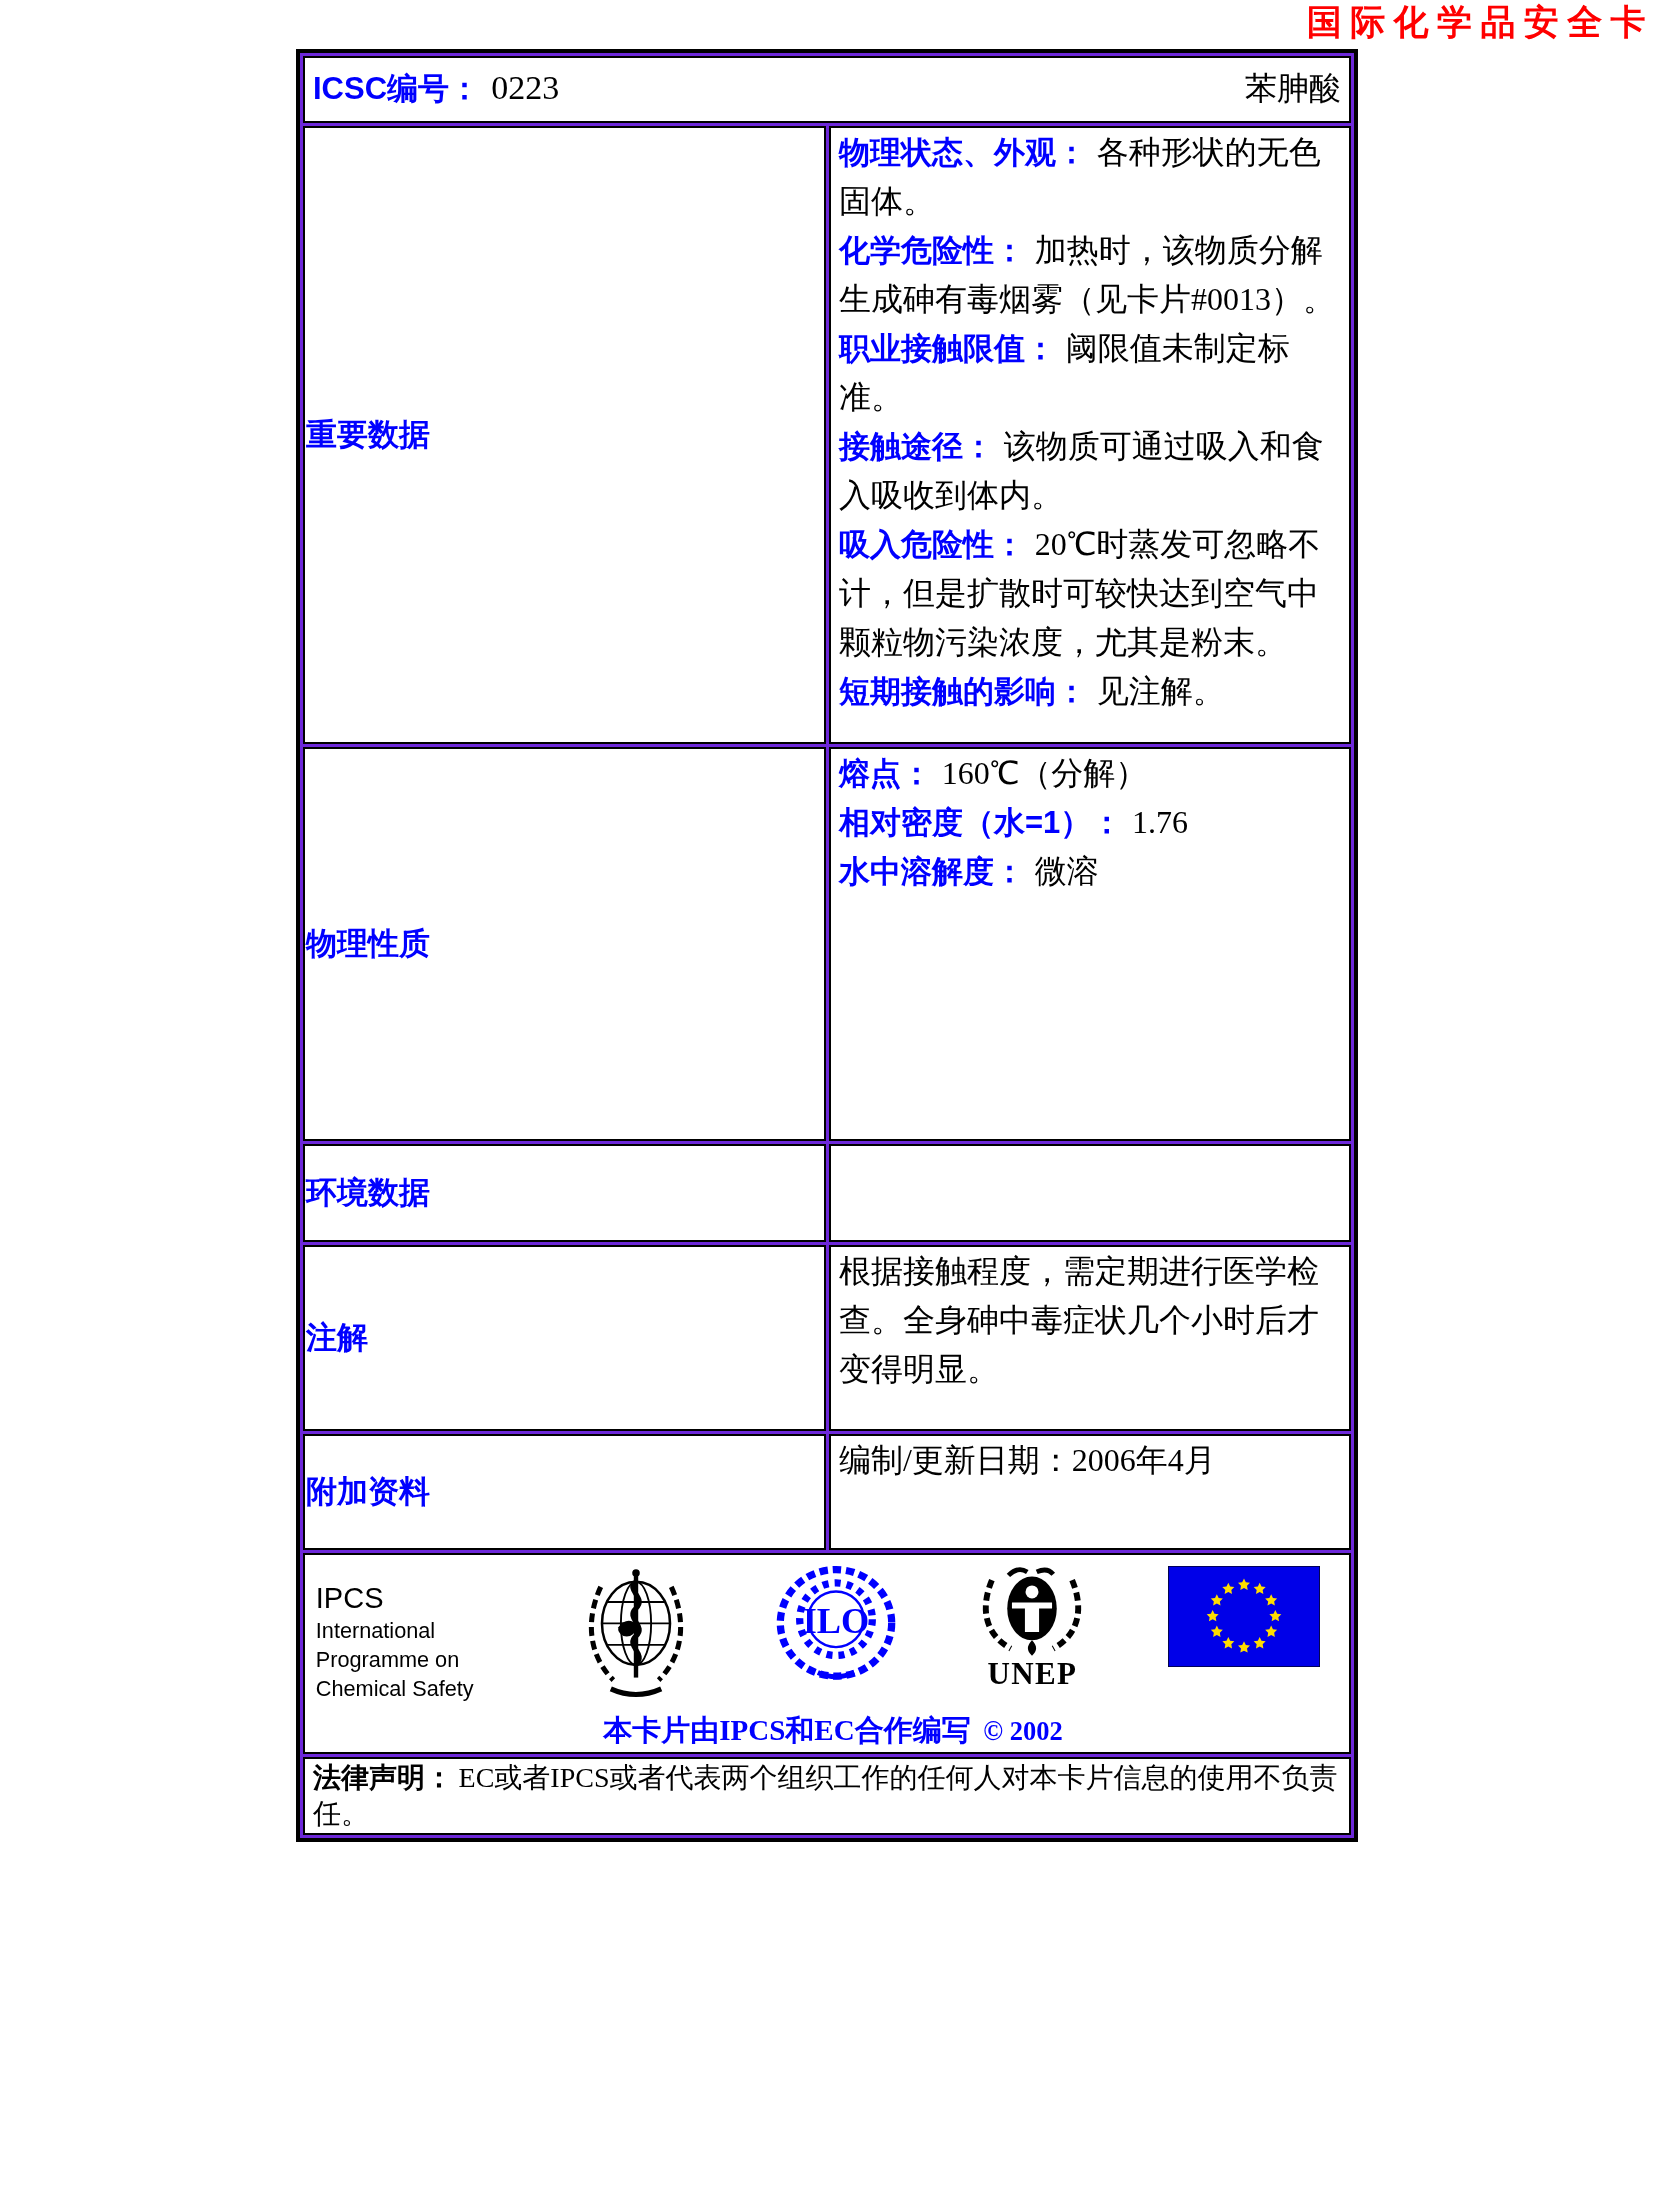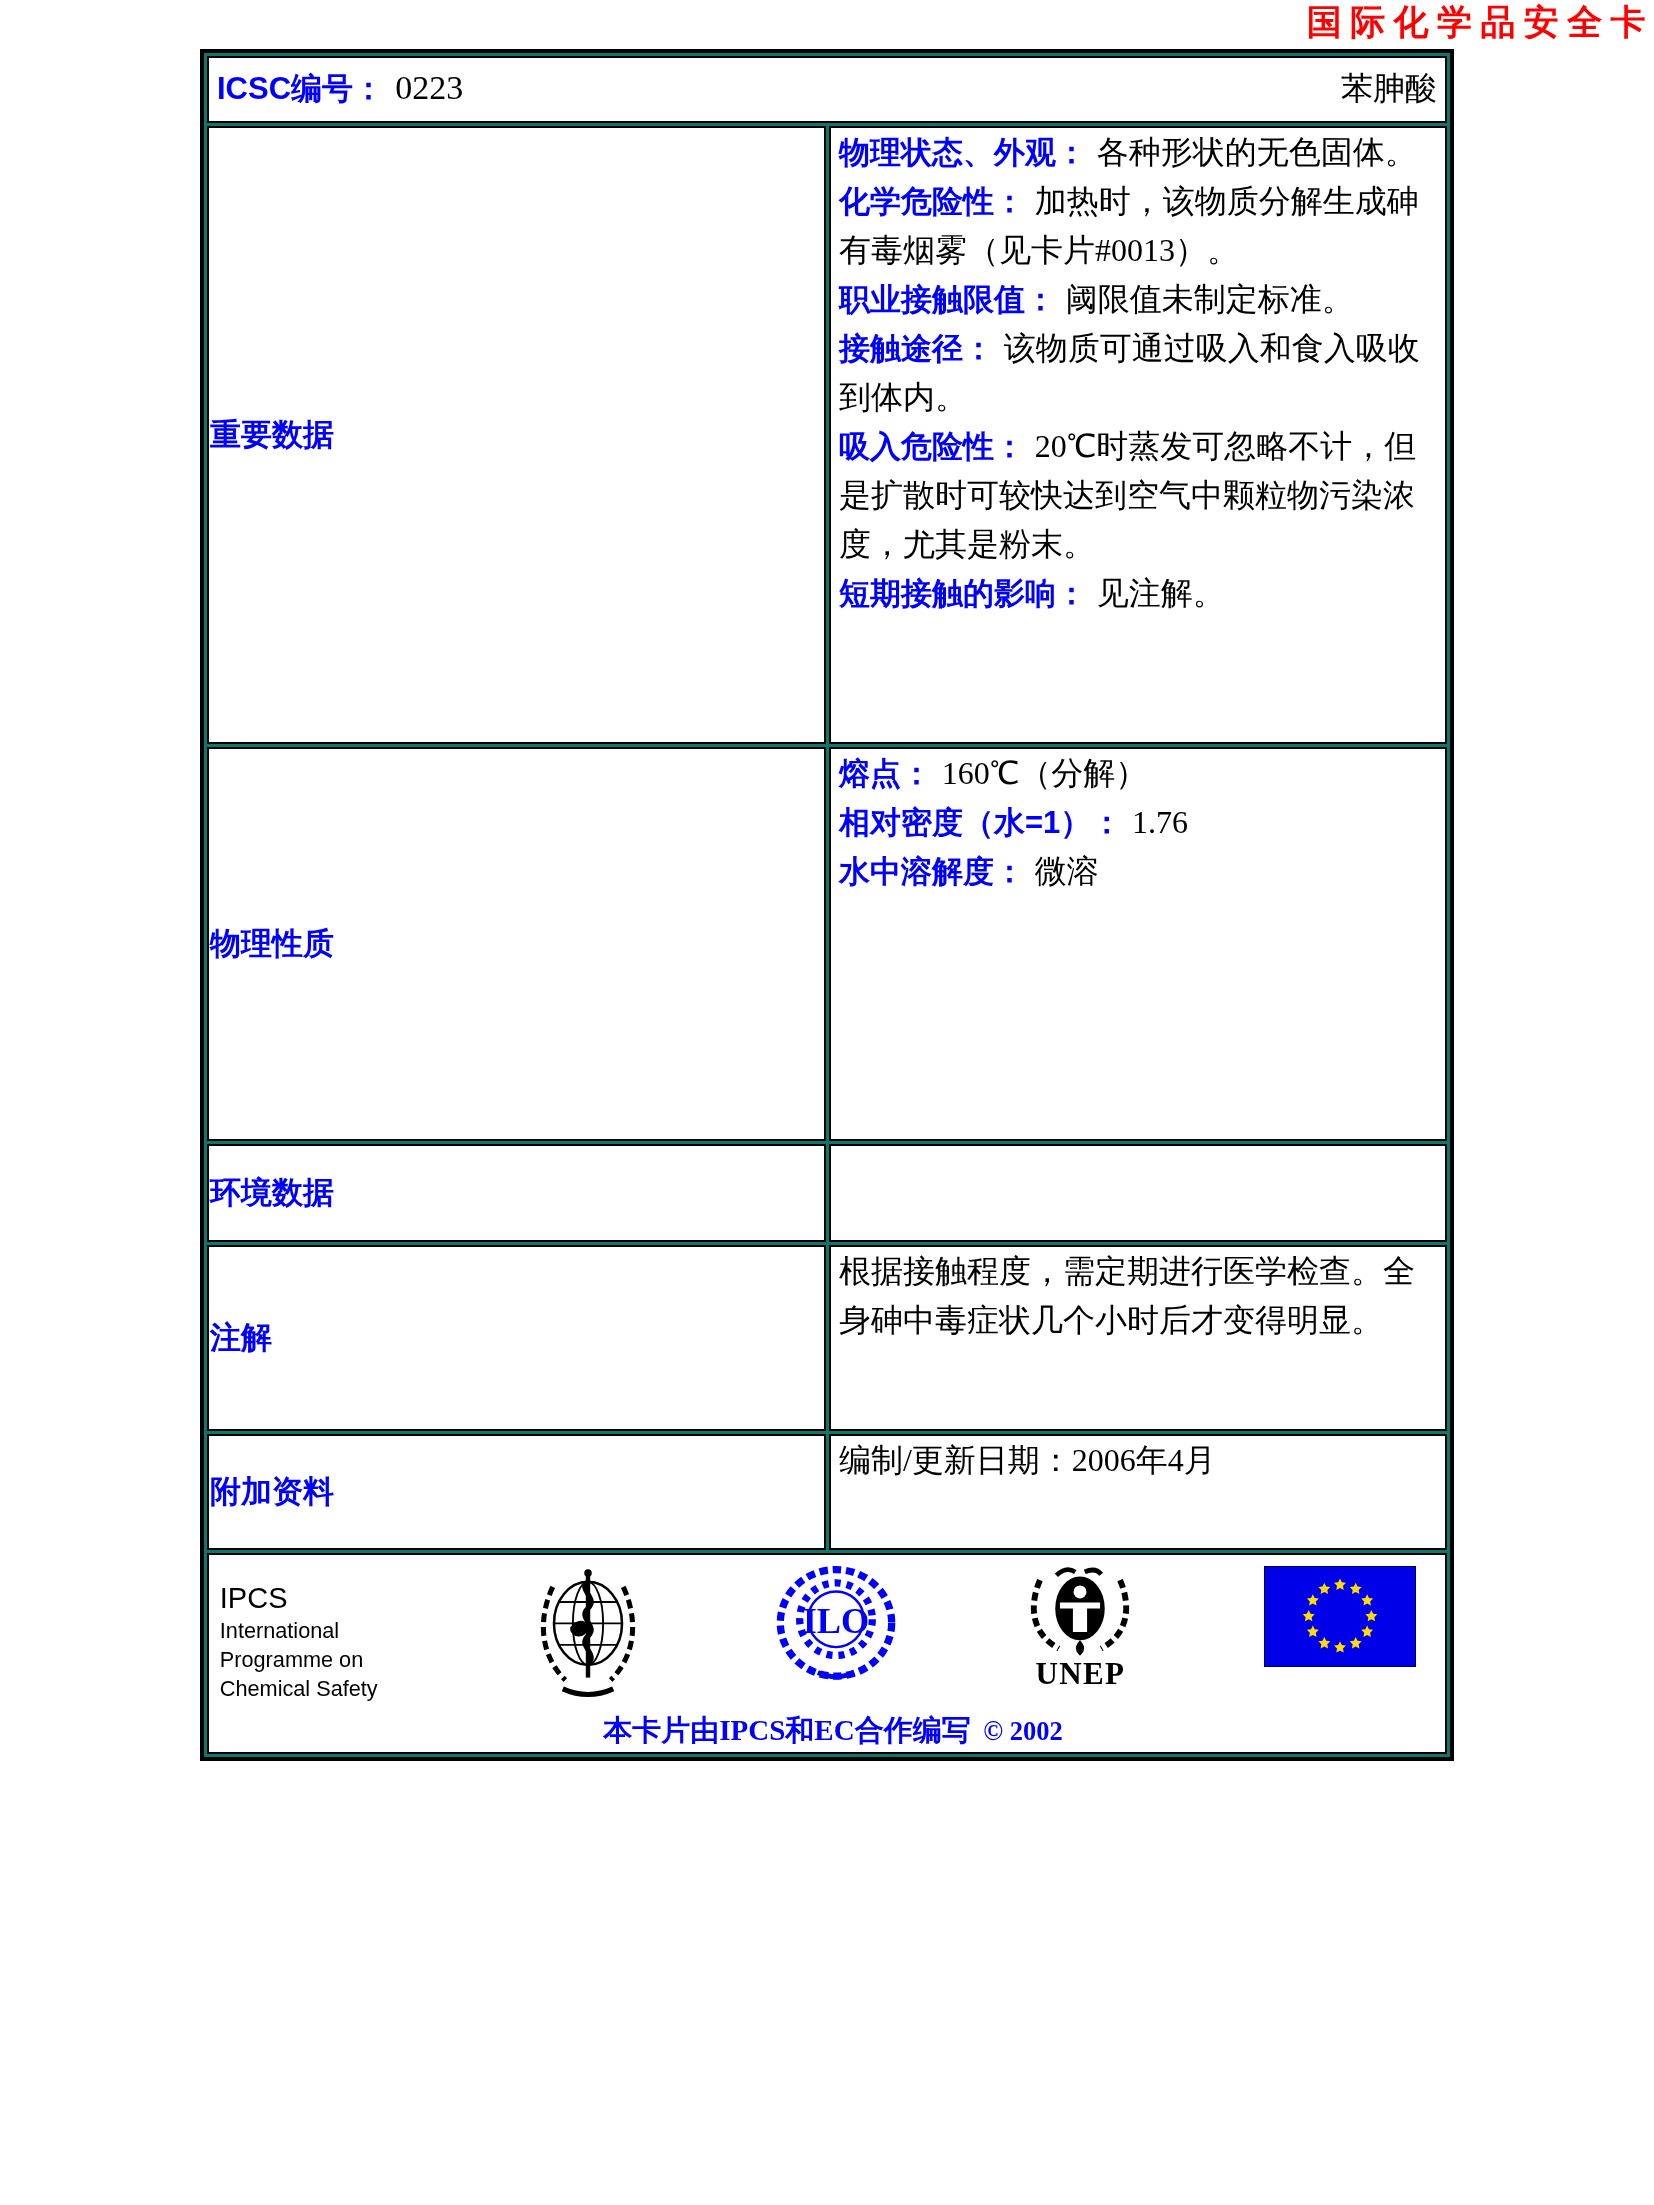--- a/index.html
+++ b/index.html
@@ -6,21 +6,21 @@
   body{
     width:1654px;height:2205px;background:#ffffff;position:relative;
     font-family:"Liberation Serif",serif;color:#000;
   }
   .page-title{
     text-align:right;color:#ff0000;font-weight:bold;
     font-size:35px;line-height:42px;letter-spacing:8.4px;
     margin:1.4px auto 5.6px auto;font-family:Liberation Sans, sans-serif;
   }
   table.card{
-    width:1254px;margin:0 auto;background:#0f766e;
+    width:1062px;margin:0 auto;background:#6d28d9;
     border:4.2px solid #000;border-collapse:separate;border-spacing:3.5px;
     table-layout:fixed;
   }
   td{border:2.1px solid #000;vertical-align:top;background:#fff;overflow:hidden;}
   td.lbl{
     width:170px;text-align:left;vertical-align:middle;
   }
   .blue-label{
     color:#0000ff;font-weight:bold;font-size:31px;
     font-family:"Liberation Sans",sans-serif;
@@ -227,15 +227,22 @@
           <use href="#eustar" transform="translate(70,49.5)"></use>
           <use href="#eustar" transform="translate(86.5,33)"></use>
         </svg>
       </div>
       <div class="logos-caption">
         <span>本卡片由IPCS和EC合作编写</span><span class="copyright">© 2002</span>
       </div>
     </td>
   </tr>
 
+  <tr class="r-legal">
+    <td colspan="2">
+      <div class="legal-inner">
+        <span class="legal-k">法律声明：</span><span>EC或者IPCS或者代表两个组织工作的任何人对本卡片信息的使用不负责任。</span>
+      </div>
+    </td>
+  </tr>
 </tbody>
   </table>
 
 
 </body></html>

